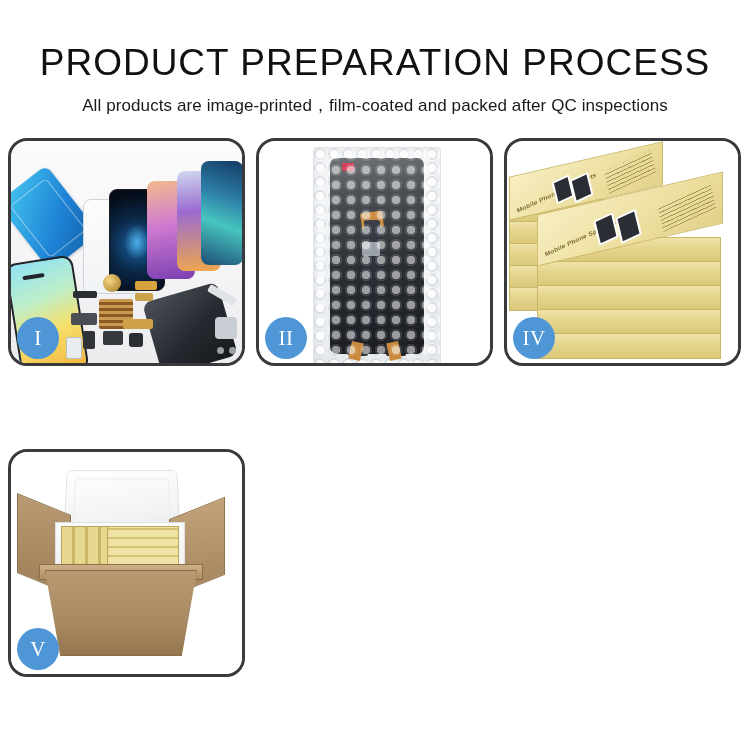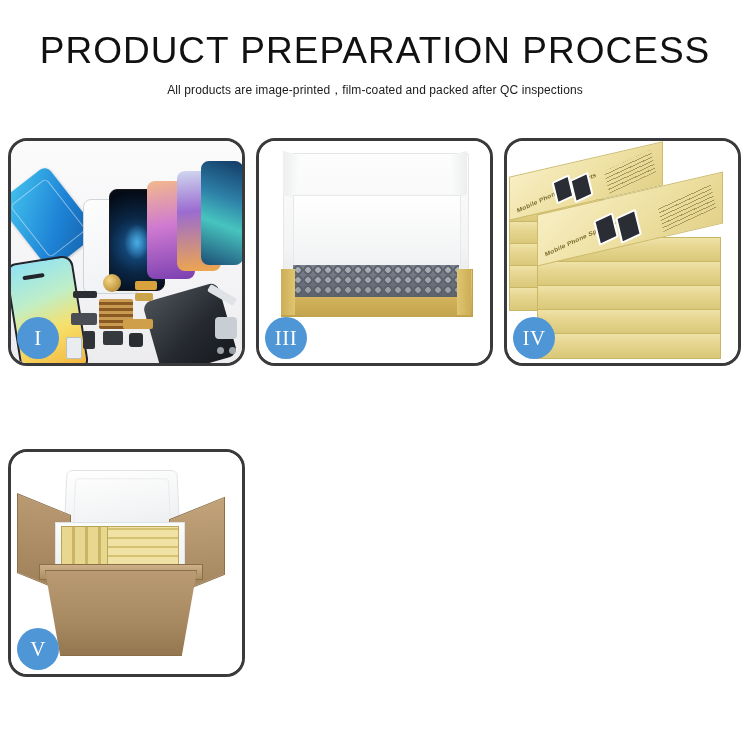--- a/index.html
+++ b/index.html
@@ -6,31 +6,31 @@
   body{
     width:750px;height:750px;
     background:#ffffff;
     font-family:"Liberation Sans","DejaVu Sans",sans-serif;
     overflow:hidden;
     position:relative;
   }
   .page{width:750px;height:750px;position:relative;}
 
   
-  .header{padding-top:29px;text-align:center;}
+  .header{padding-top:41px;text-align:center;}
   .title{
     font-size:37px;
     letter-spacing:1.0px;
     font-weight:400;
     color:#111111;
     line-height:44px;
     white-space:nowrap;
   }
   .subtitle{
-    font-size:12px;
+    font-size:17px;
     color:#1a1a1a;
     margin-top:9px;
     letter-spacing:0.1px;
     white-space:nowrap;
   }
 
   
   .grid{
     position:absolute;
     left:8px; top:138px;
@@ -345,34 +345,39 @@
         <div class="chip c10"></div>
         <div class="chip c11"></div>
         <div class="chip c12"></div>
         <div class="chip c13"></div>
         <div class="chip c14"></div>
         <div class="chip c15"></div>
       </div>
       <div class="badge">I</div>
     </div>
 
-
     <div class="panel">
-      <div class="panel-inner p3">
-        <div class="lid"></div>
-        <div class="lid-flapL"></div>
-        <div class="lid-flapR"></div>
-        <div class="foam"></div>
-        <div class="tray-body"></div>
-        <div class="tray-inner"></div>
-        <div class="tray-lipL"></div>
-        <div class="tray-lipR"></div>
+      <div class="panel-inner p2">
+        <div class="bubble-bag">
+          <div class="lcd">
+            <div class="lcd-red"></div>
+            <div class="flex-pad"></div>
+            <div class="flex"></div>
+            <div class="flex-ic"></div>
+            <div class="conn-l"></div>
+            <div class="conn-r"></div>
+            <div class="gold-l"></div>
+            <div class="gold-r"></div>
+          </div>
+          <div class="bubble-overlay"></div>
+        </div>
       </div>
-      <div class="badge">III</div>
+      <div class="badge">II</div>
     </div>
+
 
     <div class="panel">
       <div class="panel-inner p4">
         <div class="stack">
 
           <div class="gbox" style="left:2px;top:58px;width:92px;height:22px;"></div>
           <div class="gbox" style="left:2px;top:80px;width:92px;height:22px;"></div>
           <div class="gbox" style="left:2px;top:102px;width:92px;height:22px;"></div>
           <div class="gbox" style="left:2px;top:124px;width:92px;height:22px;"></div>
           <div class="gbox" style="left:2px;top:146px;width:92px;height:22px;"></div>

